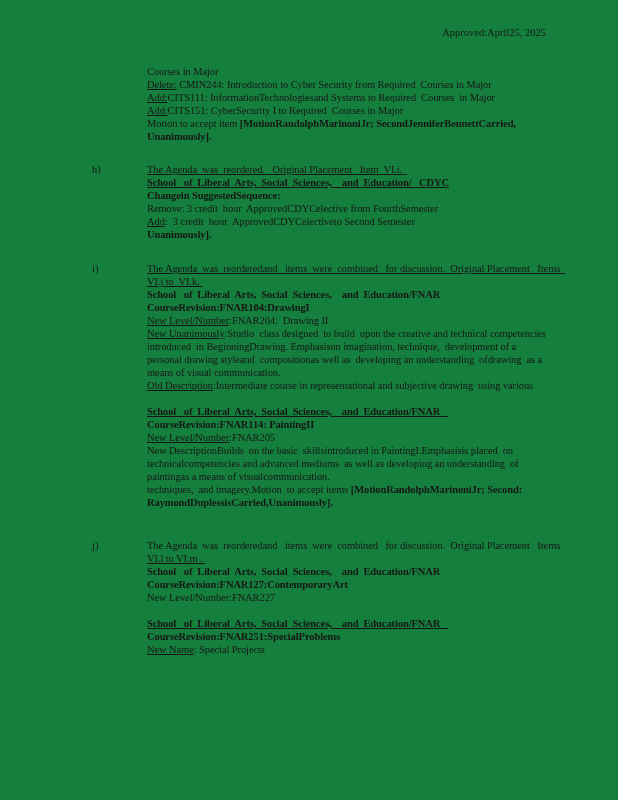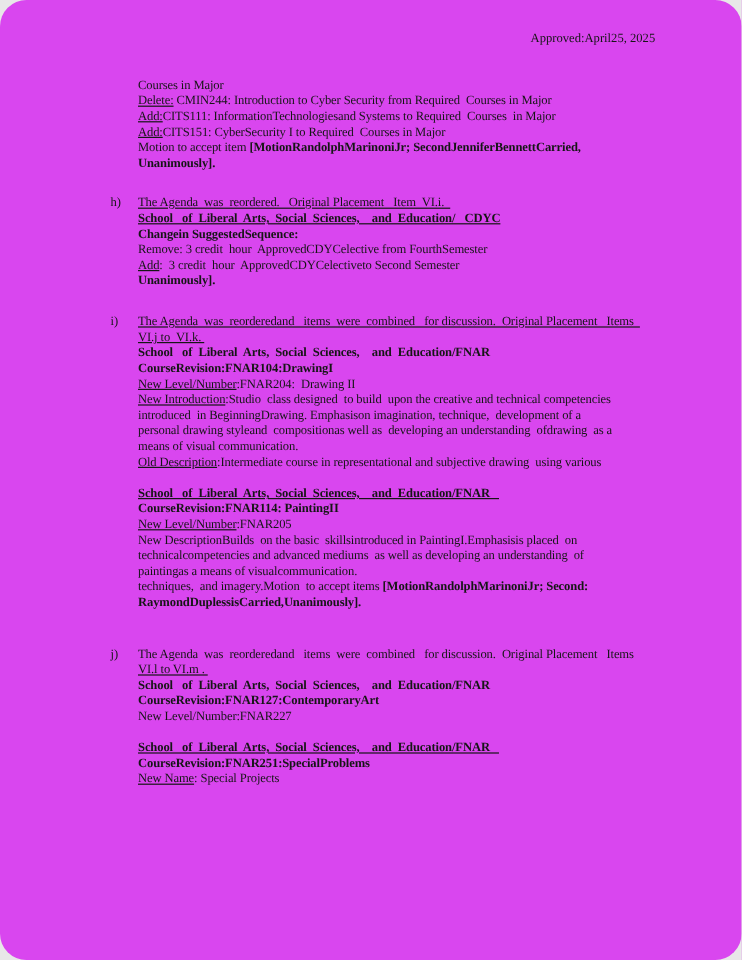--- a/index.html
+++ b/index.html
@@ -1,24 +1,23 @@
 <!DOCTYPE html>
 <html><head>
 <meta charset="utf-8">
 <style>
   html,body{margin:0;padding:0;background:#e8e8e8;}
   .page{
     position:relative;
     width:618px;height:800px;
-    background:#d946ef;
+    background:#15803d;
     font-family:"Liberation Serif", serif;
     color:#161616;
     overflow:hidden;
     box-sizing:border-box;
-    border-radius:22px;
   }
   .approved{
     position:absolute;
     top:26px;right:72px;
     font-size:10.5px;line-height:13px;
     white-space:pre;
   }
   .content{
     position:absolute;
     top:65px;left:115px;
@@ -32,20 +31,21 @@
     position:absolute;
     left:-23px;top:0;
     font-size:10.5px;line-height:13px;
   }
   .line{
     font-size:10.5px;
     line-height:13px;
     min-height:13px;
     white-space:pre;
     letter-spacing:-0.1px;
+    margin-left:32px;
   }
   .b{font-weight:bold;}
   .i{}
   .u{text-decoration:underline;}
 </style>
 </head>
 <body>
 
 <div class="page">
   <div class="approved">Approved:April25, 2025</div>
@@ -67,21 +67,21 @@
         <div class="line"><span class="u">Add</span><span>:  3 credit  hour  ApprovedCDYCelectiveto Second Semester</span></div>
         <div class="line"><span class="b">Unanimously].</span></div>
       </div>
       <div class="block">
         <span class="marker">i)</span>
         <div class="line"><span class="i u">The Agenda  was  reorderedand   items  were  combined   for discussion.  Original Placement   Items  </span></div>
         <div class="line"><span class="i u">VI.j to  VI.k. </span></div>
         <div class="line"><span class="b">School   of  Liberal  Arts,  Social  Sciences,    and  Education/FNAR</span></div>
         <div class="line"><span class="b">CourseRevision:FNAR104:DrawingI</span></div>
         <div class="line"><span class="u">New Level/Number</span><span>:FNAR204:  Drawing II</span></div>
-        <div class="line"><span class="u">New Introduction</span><span>:Studio  class designed  to build  upon the creative and technical competencies</span></div>
+        <div class="line"><span class="u">New Unanimously</span><span>:Studio  class designed  to build  upon the creative and technical competencies</span></div>
         <div class="line"><span>introduced  in BeginningDrawing. Emphasison imagination, technique,  development of a</span></div>
         <div class="line"><span>personal drawing styleand  compositionas well as  developing an understanding  ofdrawing  as a</span></div>
         <div class="line"><span>means of visual communication.</span></div>
         <div class="line"><span class="u">Old Description</span><span>:Intermediate course in representational and subjective drawing  using various</span></div>
         <div class="line"></div>
         <div class="line"><span class="b u">School   of  Liberal  Arts,  Social  Sciences,    and  Education/FNAR   </span></div>
         <div class="line"><span class="b">CourseRevision:FNAR114: PaintingII</span></div>
         <div class="line"><span class="u">New Level/Number</span><span>:FNAR205</span></div>
         <div class="line"><span>New DescriptionBuilds  on the basic  skillsintroduced in PaintingI.Emphasisis placed  on</span></div>
         <div class="line"><span>technicalcompetencies and advanced mediums  as well as developing an understanding  of</span></div>

